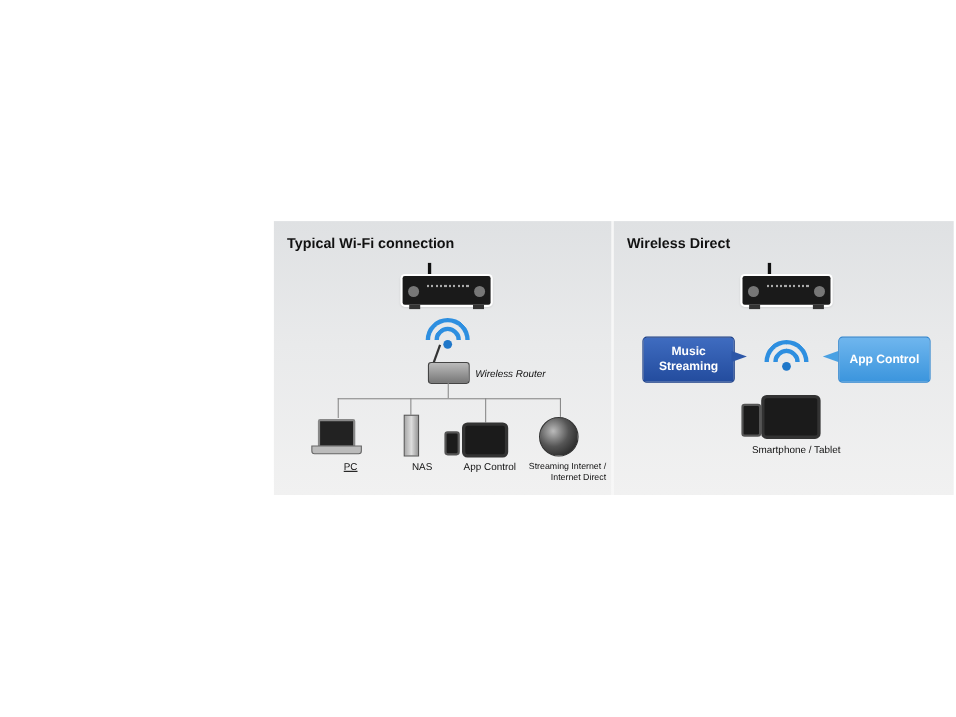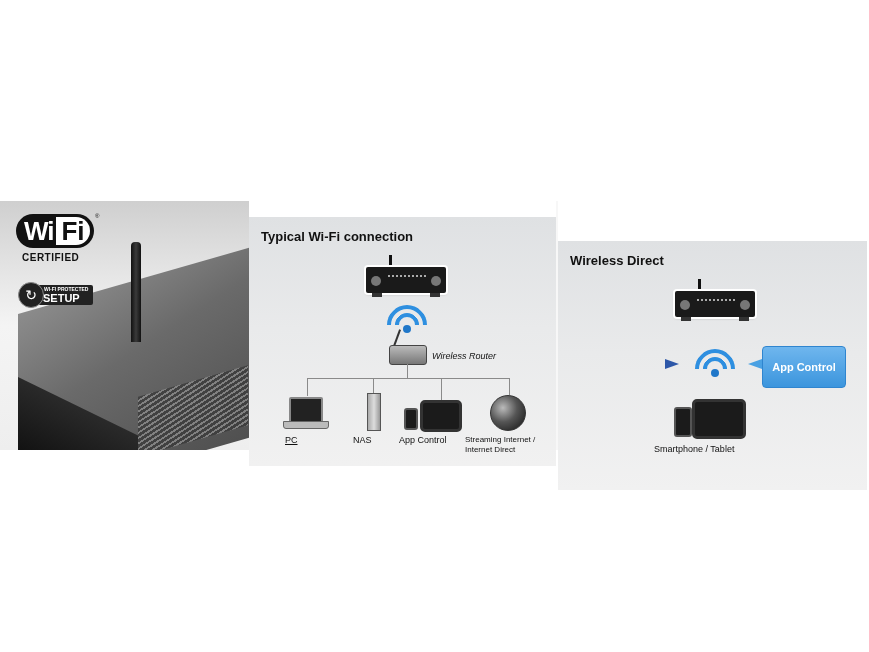--- a/index.html
+++ b/index.html
@@ -25,43 +25,43 @@
   .wifi-tm { position:absolute; left:95px; top:12px; font-size:6px; color:#111; }
   .certified { position:absolute; left:22px; top:51px; font-size:10px; font-weight:bold; color:#111; letter-spacing:.5px; }
   .wps { position:absolute; left:18px; top:81px; width:76px; height:26px; }
   .wps-circle { position:absolute; left:0; top:0; width:24px; height:24px; border-radius:50%; background:#222; border:1px solid #888; color:#fff;
       font-size:14px; text-align:center; line-height:24px; }
   .wps-box { position:absolute; left:20px; top:3px; width:55px; height:20px; background:#222; border-radius:2px; color:#fff; }
   .wps-small { position:absolute; left:6px; top:1px; font-size:5px; font-weight:bold; }
   .wps-setup { position:absolute; left:5px; top:7px; font-size:11px; font-weight:bold; }
 
   
-  .panel { position:absolute; top:16px; height:249px; background:linear-gradient(180deg,#dfe1e3 0%,#e9eaeb 45%,#f1f1f1 100%); }
+  .panel { position:absolute; top:0; height:249px; background:linear-gradient(180deg,#dfe1e3 0%,#e9eaeb 45%,#f1f1f1 100%); }
   .panel.p1 { left:249px; width:307px; }
-  .panel.p2 { left:558px; width:309px;margin-top:24px; }
+  .panel.p2 { left:558px; width:309px; }
   .divider { position:absolute; left:556px; top:0; width:2px; height:249px; background:#f7f7f7; }
   .panel-title { position:absolute; left:12px; top:12px; font-size:13px; font-weight:bold; color:#111; }
 
   
   .receiver { position:absolute; width:80px; height:32px; }
   .receiver .ant { position:absolute; left:23px; top:-10px; width:3px; height:12px; background:#111; }
   .receiver .body { position:absolute; left:0; top:2px; width:80px; height:26px; background:#1a1a1a; border-radius:2px;
       box-shadow:0 0 0 2px #fff, 0 1px 3px rgba(0,0,0,.4); }
   .receiver .knob { position:absolute; top:9px; width:10px; height:10px; border-radius:50%; background:#777; }
   .receiver .dots { position:absolute; left:22px; top:8px; width:40px; height:2px; background:repeating-linear-gradient(90deg,#aaa 0 2px,transparent 2px 4px); }
   .receiver .feet { position:absolute; top:28px; width:10px; height:4px; background:#333; }
 
   
   .waves { position:absolute; width:34px; height:28px; }
   .waves .dot { position:absolute; left:13px; bottom:0; width:8px; height:8px; border-radius:50%; background:#1f77c9; }
   .waves .arc { position:absolute; border-radius:50%; border:4px solid #2e8fe0; border-bottom-color:transparent; border-left-color:transparent; transform:rotate(-45deg); }
 
   .router { position:absolute; left:140px; top:128px; width:36px; height:18px; background:linear-gradient(180deg,#bbb,#777); border:1px solid #444; border-radius:3px; }
   .router-ant { position:absolute; left:147px; top:112px; width:2px; height:18px; background:#333; transform:rotate(20deg); }
-  .label { position:absolute; font-size:9px; color:#111; text-align:left; line-height:10px; }
+  .label { position:absolute; font-size:9px; color:#111; text-align:right; line-height:10px; }
   .line { position:absolute; background:#8a8a8a; }
 
   .laptop-screen { position:absolute; left:40px; top:180px; width:30px; height:22px; background:#222; border:2px solid #888; border-radius:2px; }
   .laptop-base { position:absolute; left:34px; top:204px; width:44px; height:6px; background:#bbb; border:1px solid #666; border-radius:0 0 3px 3px; }
   .nas { position:absolute; left:118px; top:176px; width:12px; height:36px; background:linear-gradient(90deg,#aaa,#ddd,#999); border:1px solid #555; }
   .phone { position:absolute; background:#1b1b1b; border:2px solid #555; border-radius:3px; }
   .tablet { position:absolute; background:#1b1b1b; border:3px solid #333; border-radius:5px; }
   .globe { position:absolute; left:241px; top:178px; width:34px; height:34px; border-radius:50%;
       background:radial-gradient(circle at 35% 35%,#bbb 0%,#555 45%,#111 100%); border:1px solid #333; }
 
@@ -71,39 +71,20 @@
   .bubble.light { left:204px; background:linear-gradient(180deg,#6fb6ee,#3b95dd); border:1px solid #2f85cf; }
   .tail-r { position:absolute; left:107px; top:118px; width:0; height:0; border-top:5px solid transparent; border-bottom:5px solid transparent; border-left:14px solid #2d57a8; }
   .tail-l { position:absolute; left:190px; top:118px; width:0; height:0; border-top:5px solid transparent; border-bottom:5px solid transparent; border-right:14px solid #4aa1e3; }
   .note { position:absolute; left:8px; top:227px; font-size:9px; color:#111; white-space:nowrap; }
 </style>
 </head>
 <body>
 
 <div class="banner">
 
-  <div class="photo">
-    <div class="chassis-top"></div>
-    <div class="vents"></div>
-    <div class="chassis-front"></div>
-    <div class="antenna"></div>
-    <div class="wifi-logo">
-      <span class="wi">Wi</span>
-      <span class="fi">Fi</span>
-    </div>
-    <div class="wifi-tm">®</div>
-    <div class="certified">CERTIFIED</div>
-    <div class="wps">
-      <div class="wps-box">
-        <span class="wps-small">WI-FI PROTECTED</span>
-        <span class="wps-setup">SETUP</span>
-      </div>
-      <div class="wps-circle">↻</div>
-    </div>
-  </div>
 
   <div class="panel p1">
     <div class="panel-title">Typical Wi-Fi connection</div>
 
     <div class="receiver" style="left:117px;top:48px;">
       <div class="ant"></div>
       <div class="body">
         <div class="knob" style="left:5px;"></div>
         <div class="dots"></div>
         <div class="knob" style="left:65px;"></div>
@@ -156,20 +137,26 @@
       <div class="ant"></div>
       <div class="body">
         <div class="knob" style="left:5px;"></div>
         <div class="dots"></div>
         <div class="knob" style="left:65px;"></div>
       </div>
       <div class="feet" style="left:6px;"></div>
       <div class="feet" style="left:64px;"></div>
     </div>
 
+    <div class="bubble dark">
+      <div>
+        <div>Music</div>
+        <div>Streaming</div>
+      </div>
+    </div>
     <div class="tail-r"></div>
 
     <div class="waves" style="left:140px;top:108px;">
       <div class="arc" style="left:-3px;top:0;width:32px;height:32px;"></div>
       <div class="arc" style="left:5px;top:8px;width:16px;height:16px;"></div>
       <div class="dot"></div>
     </div>
 
     <div class="tail-l"></div>
     <div class="bubble light">App Control</div>

